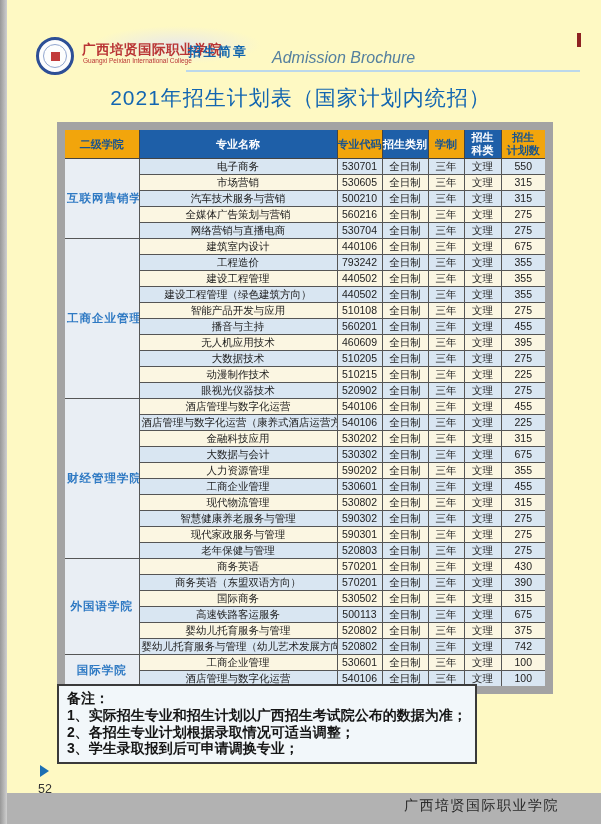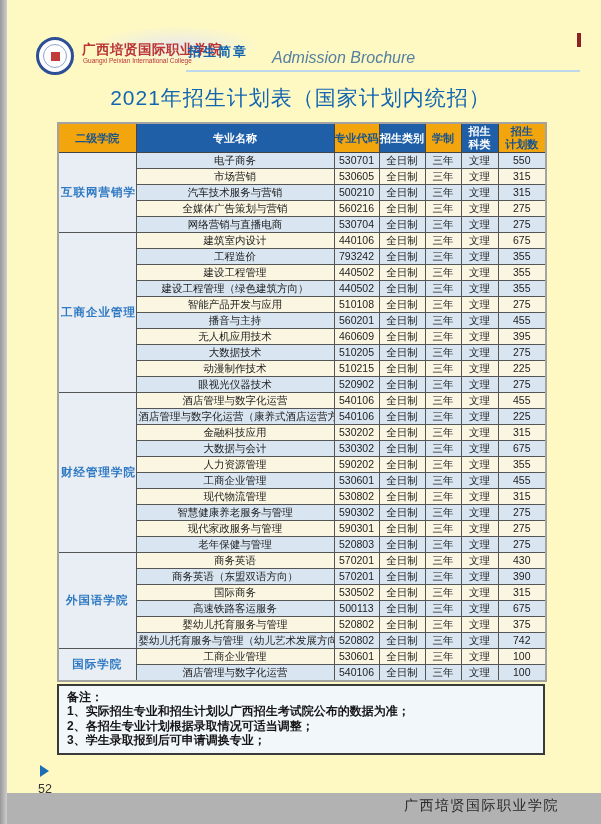--- a/index.html
+++ b/index.html
@@ -23,35 +23,35 @@
   .brochure-cn{position:absolute;left:188px;top:43px;font-size:13px;font-weight:bold;
         color:#1366ad;letter-spacing:2px;white-space:nowrap;}
   .brochure-en{position:absolute;left:272px;top:49px;font-size:16px;font-style:italic;
         color:#55809f;white-space:nowrap;}
   .header-rule{position:absolute;left:186px;top:70px;width:394px;height:2px;background:#bcd8eb;}
   
   .title{position:absolute;top:84px;left:0;width:100%;text-align:center;margin:0;
         font-size:21px;font-weight:normal;color:#1366b1;letter-spacing:1px;}
   
   table.plan{position:absolute;left:57px;top:122px;width:488px;border-collapse:collapse;
-        table-layout:fixed;border:2px solid #a3a3a3;}
+        table-layout:fixed;border:8px solid #a3a3a3;}
   table.plan th{font-size:11px;font-weight:bold;height:28px;line-height:1.15;
         white-space:pre-line;border:1px solid #444;padding:0;text-align:center;}
   .h-orange{background:#F2A50C;color:#17538f;}
   .h-blue{background:#1E5FA8;color:#ffffff;}
   table.plan td{font-size:10.5px;height:15px;line-height:1;text-align:center;
         border:1px solid #555;padding:0 2px;color:#1c1c1c;overflow:hidden;white-space:nowrap;}
   .r-blue td{background:#D9E6F2;}
   .r-cream td{background:#FBF6E2;}
   table.plan td.college{background:#E9EEF4;color:#2E79C3;font-size:11.5px;font-weight:600;
         letter-spacing:1px;}
   
-  .notes{position:absolute;left:57px;top:684px;width:488px;box-sizing:border-box;
+  .notes{position:absolute;left:57px;top:684px;width:420px;box-sizing:border-box;
         border:2px solid #3a3a3a;background:#f2f7fa;padding:4px 8px 5px;
-        font-size:12px;line-height:1.2;color:#161616;font-weight:600;}
+        font-size:14px;line-height:1.2;color:#161616;font-weight:600;}
   .note-item{padding-left:13px;text-indent:-13px;}
   
   .pageno{position:absolute;left:38px;top:765px;display:flex;align-items:center;gap:5px;flex-direction:column;}
   .tri{width:0;height:0;border-left:9px solid #1c6fb3;border-top:6px solid transparent;
         border-bottom:6px solid transparent;}
   .pageno-num{font-size:12.5px;color:#333;}
   .bottom-band{position:absolute;left:0;bottom:0;width:601px;height:31px;background:#b2b2b2;}
   .footer-name{position:absolute;right:42px;top:4px;font-size:14px;color:#2a2a2a;
         letter-spacing:1.5px;}
 </style>

